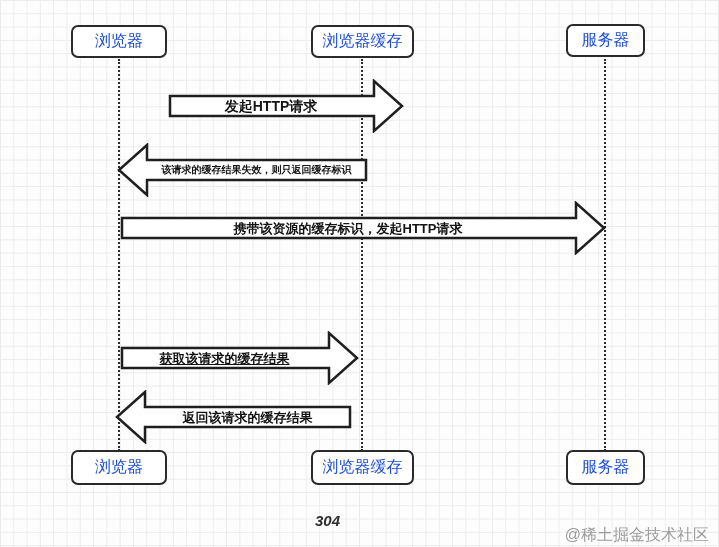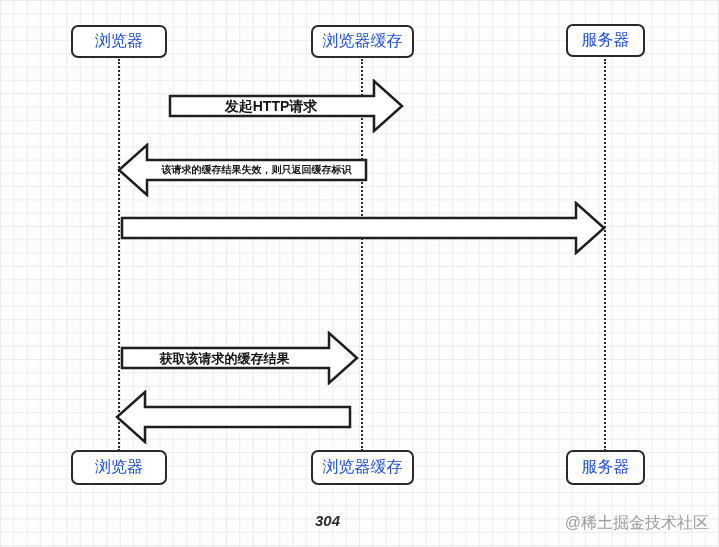--- a/index.html
+++ b/index.html
@@ -91,43 +91,45 @@
     <svg width="251" height="54" viewBox="-2 -2 251 54">
       <polygon points="247,15 28,15 28,0 0,25 28,50 28,35 247,35" fill="#ffffff" stroke="#1f1f1f" stroke-width="2.5" stroke-linejoin="miter"></polygon>
     </svg>
     <div class="lbl" style="width:219px;font-size:10px;">该请求的缓存结果失效，则只返回缓存标识</div>
   </div>
 
   <div class="msg dir-right" style="left:120px;top:201px;width:486px;height:54px;">
     <svg width="486" height="54" viewBox="-2 -2 486 54">
       <polygon points="0,15 454,15 454,0 482,25 454,50 454,35 0,35" fill="#ffffff" stroke="#1f1f1f" stroke-width="2.5" stroke-linejoin="miter"></polygon>
     </svg>
+    <div class="lbl" style="width:452px;">携带该资源的缓存标识，发起HTTP请求</div>
   </div>
 
 
   <div class="msg dir-right" style="left:120px;top:331px;width:239px;height:54px;">
     <svg width="239" height="54" viewBox="-2 -2 239 54">
       <polygon points="0,15 207,15 207,0 235,25 207,50 207,35 0,35" fill="#ffffff" stroke="#1f1f1f" stroke-width="2.5" stroke-linejoin="miter"></polygon>
     </svg>
-    <div class="lbl" style="width:205px;">获取该请求的缓存结果</div>
+    <div class="lbl" style="width:205px;text-decoration:underline;">获取该请求的缓存结果</div>
   </div>
 
   <div class="msg dir-left" style="left:115px;top:390px;width:237px;height:54px;">
     <svg width="237" height="54" viewBox="-2 -2 237 54">
       <polygon points="233,15 28,15 28,0 0,25 28,50 28,35 233,35" fill="#ffffff" stroke="#1f1f1f" stroke-width="2.5" stroke-linejoin="miter"></polygon>
     </svg>
+    <div class="lbl" style="width:205px;">返回该请求的缓存结果</div>
   </div>
 
   <div class="actor-box" style="left:71px;top:450px;width:96px;height:35px;">
       <span>浏览器</span>
     </div>
   <div class="actor-box" style="left:311px;top:450px;width:103px;height:35px;">
       <span>浏览器缓存</span>
     </div>
   <div class="actor-box" style="left:566px;top:450px;width:79px;height:35px;">
       <span>服务器</span>
     </div>
 
   <div class="caption" style="left:315px;top:512px;font-style:italic;">304</div>
 
-  <div class="watermark" style="right:10px;top:513px;">@稀土掘金技术社区</div>
+  <div class="watermark" style="right:10px;top:525px;">@稀土掘金技术社区</div>
 
 </div>
 
 </body></html>

